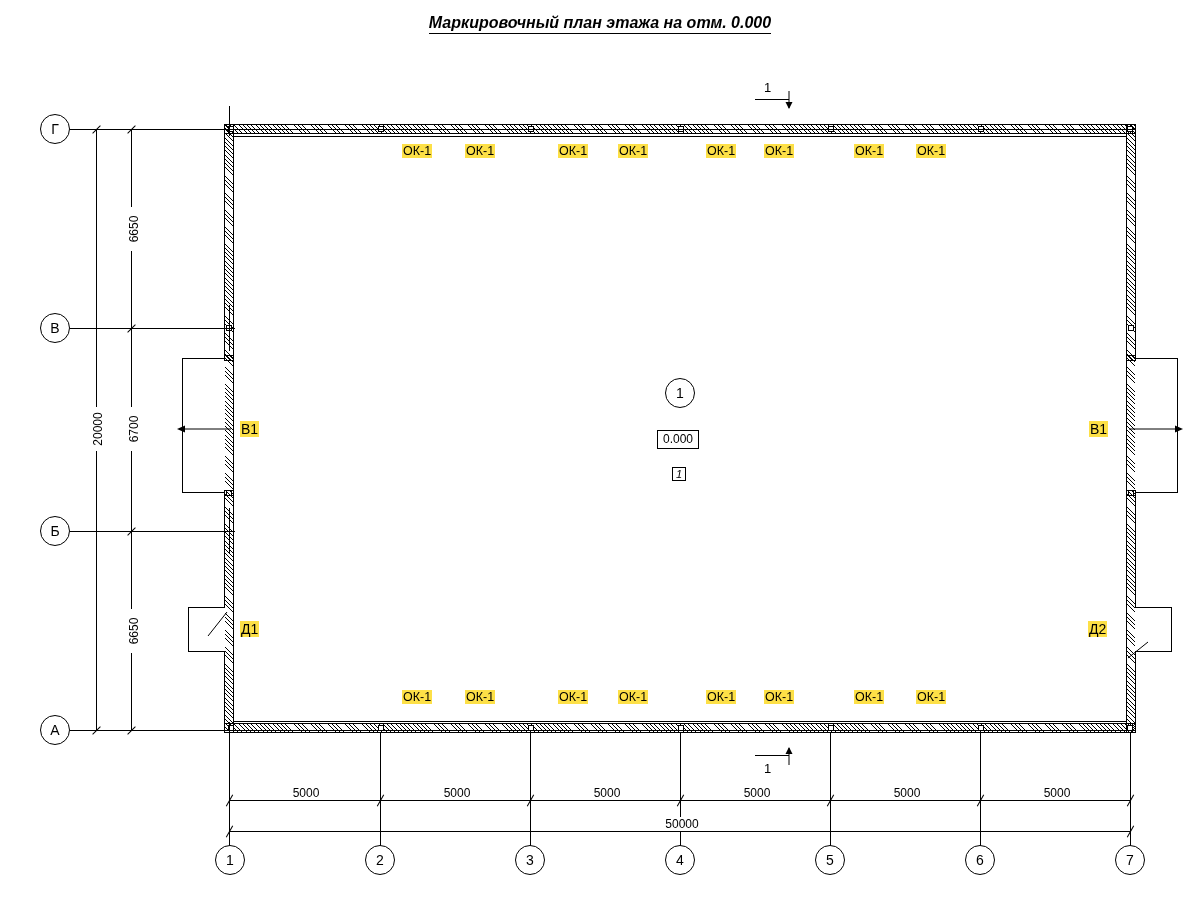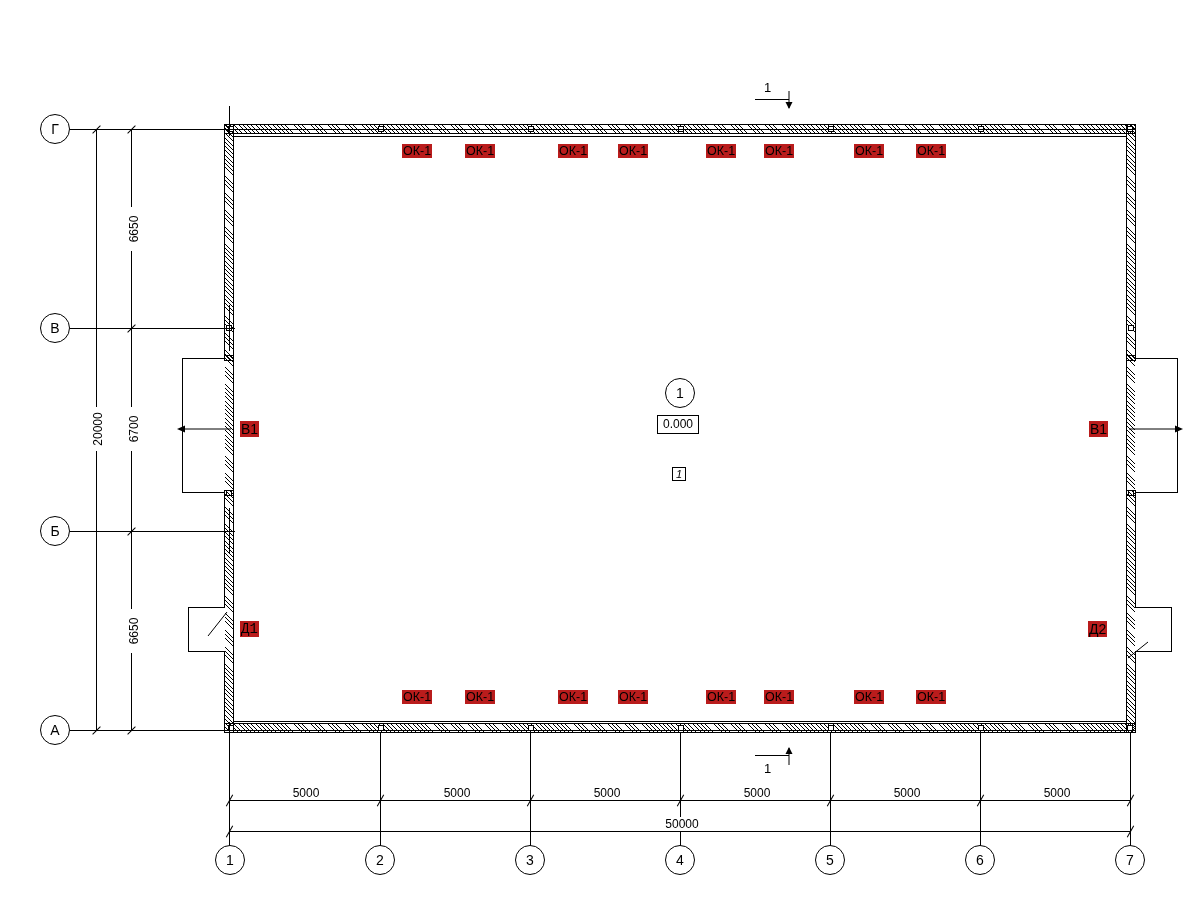--- a/index.html
+++ b/index.html
@@ -67,21 +67,21 @@
     white-space: nowrap;
   }
   .dimtext.vert {
     transform: rotate(-90deg);
     transform-origin: center center;
   }
 
   .label {
     font-size: 13px;
     white-space: nowrap;
-    background: #b91c1c;
+    background: #fde047;
     padding: 0 1px;
   }
   .label.win { font-size: 12.5px; }
 
   
   .levelbox {
     border: 1px solid #000;
     font-size: 12px;
     padding: 1px 5px 2px 5px;
     background: #fff;
@@ -104,20 +104,23 @@
     width: 11px;
   }
 
   svg { display: block; overflow: visible; }
 </style>
 </head>
 <body>
 
 <div id="stage">
 
+  <div id="title" class="abs">
+    <span>Маркировочный план этажа на отм. 0.000</span>
+  </div>
 
   <div class="abs" style="left:755px; top:82px;">
     <div class="abs" style="left:9px; top:-2px; font-size:13px;">1</div>
     <div class="abs hline" style="left:0px; top:17px; width:34px;"></div>
     <svg class="abs" style="left:28px; top:8px;" width="14" height="20" viewBox="0 0 14 20">
       <path d="M6 1 L6 18" stroke="#000" stroke-width="1" fill="none"></path>
       <path d="M2.5 12 L6 19 L9.5 12 Z" fill="#000"></path>
     </svg>
   </div>
 
@@ -178,21 +181,21 @@
   <svg class="abs" style="left:1127px; top:422px;" width="58" height="14" viewBox="0 0 58 14">
     <path d="M2 7 L54 7" stroke="#000" stroke-width="1" fill="none"></path>
     <path d="M48 3.5 L56 7 L48 10.5 Z" fill="#000"></path>
   </svg>
   <div class="abs label" style="left:1089px; top:421px; font-size:14px;">В1</div>
 
   <div class="abs" style="left:188px; top:607px; width:37px; height:45px; border:1px solid #000; border-right:none; box-sizing:border-box; background:#fff;"></div>
   <svg class="abs" style="left:205px; top:610px;" width="30" height="40" viewBox="0 0 30 40">
     <path d="M22 2 L3 26" stroke="#000" stroke-width="1" fill="none"></path>
   </svg>
-  <div class="abs label" style="left:240px; top:621px; font-size:14px;font-family:Liberation Mono, monospace;">Д1</div>
+  <div class="abs label" style="left:240px; top:621px; font-size:14px;">Д1</div>
 
   <div class="abs" style="left:1135px; top:607px; width:37px; height:45px; border:1px solid #000; border-left:none; box-sizing:border-box; background:#fff;"></div>
   <svg class="abs" style="left:1126px; top:640px;" width="30" height="24" viewBox="0 0 30 24">
     <path d="M2 18 L22 2" stroke="#000" stroke-width="1" fill="none"></path>
   </svg>
   <div class="abs label" style="left:1088px; top:621px; font-size:14px;">Д2</div>
 
   <div class="abs label win" style="left:402px; top:144px;">ОК-1</div>
   <div class="abs label win" style="left:465px; top:144px;">ОК-1</div>
   <div class="abs label win" style="left:558px; top:144px;">ОК-1</div>
@@ -207,21 +210,21 @@
   <div class="abs label win" style="left:558px; top:690px;">ОК-1</div>
   <div class="abs label win" style="left:618px; top:690px;">ОК-1</div>
   <div class="abs label win" style="left:706px; top:690px;">ОК-1</div>
   <div class="abs label win" style="left:764px; top:690px;">ОК-1</div>
   <div class="abs label win" style="left:854px; top:690px;">ОК-1</div>
   <div class="abs label win" style="left:916px; top:690px;">ОК-1</div>
 
   <div class="abs bubble" style="left:665px; top:378px;">
     <span>1</span>
   </div>
-  <div class="abs levelbox" style="left:657px; top:415px;">
+  <div class="abs levelbox" style="left:657px; top:430px;">
     <span>0.000</span>
   </div>
   <div class="abs sqbox" style="left:672px; top:467px;">
     <span>1</span>
   </div>
 
   <div class="abs bubble" style="left:40px; top:114px;">
     <span>Г</span>
   </div>
   <div class="abs hline" style="left:70px; top:129px; width:1066px;"></div>

